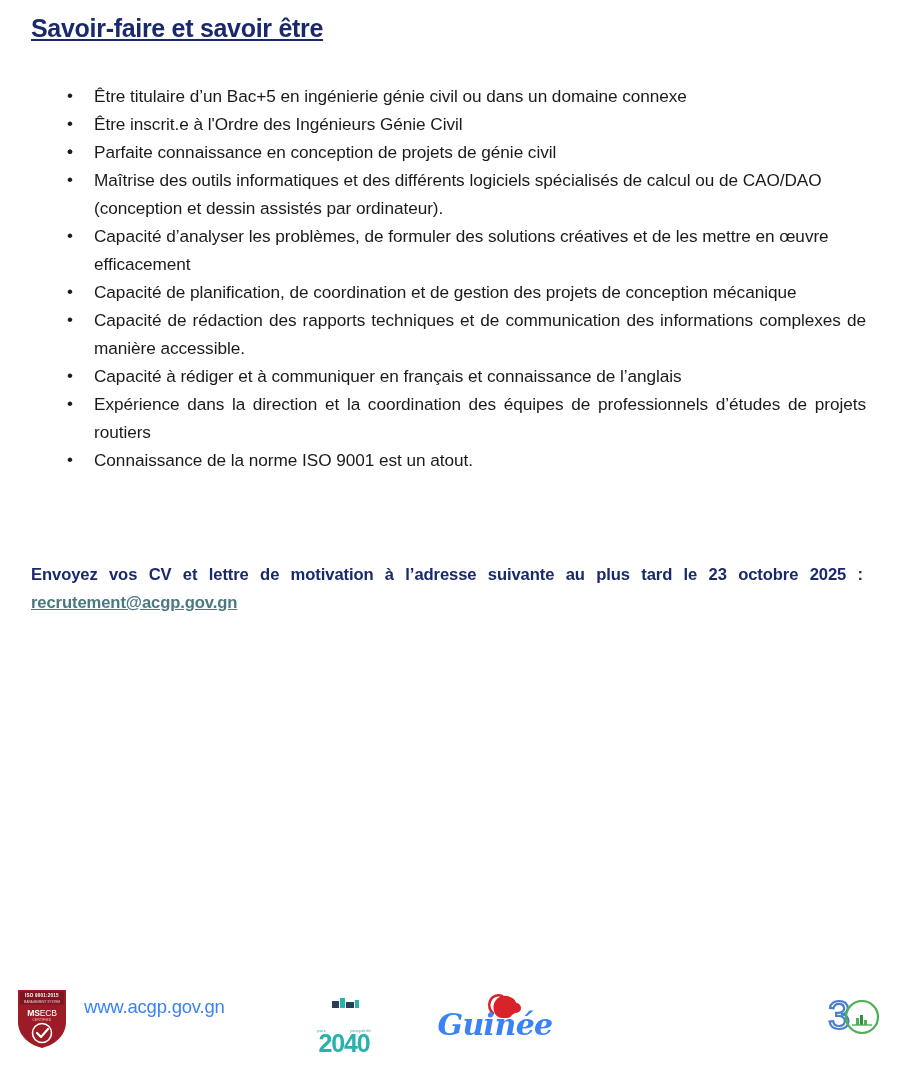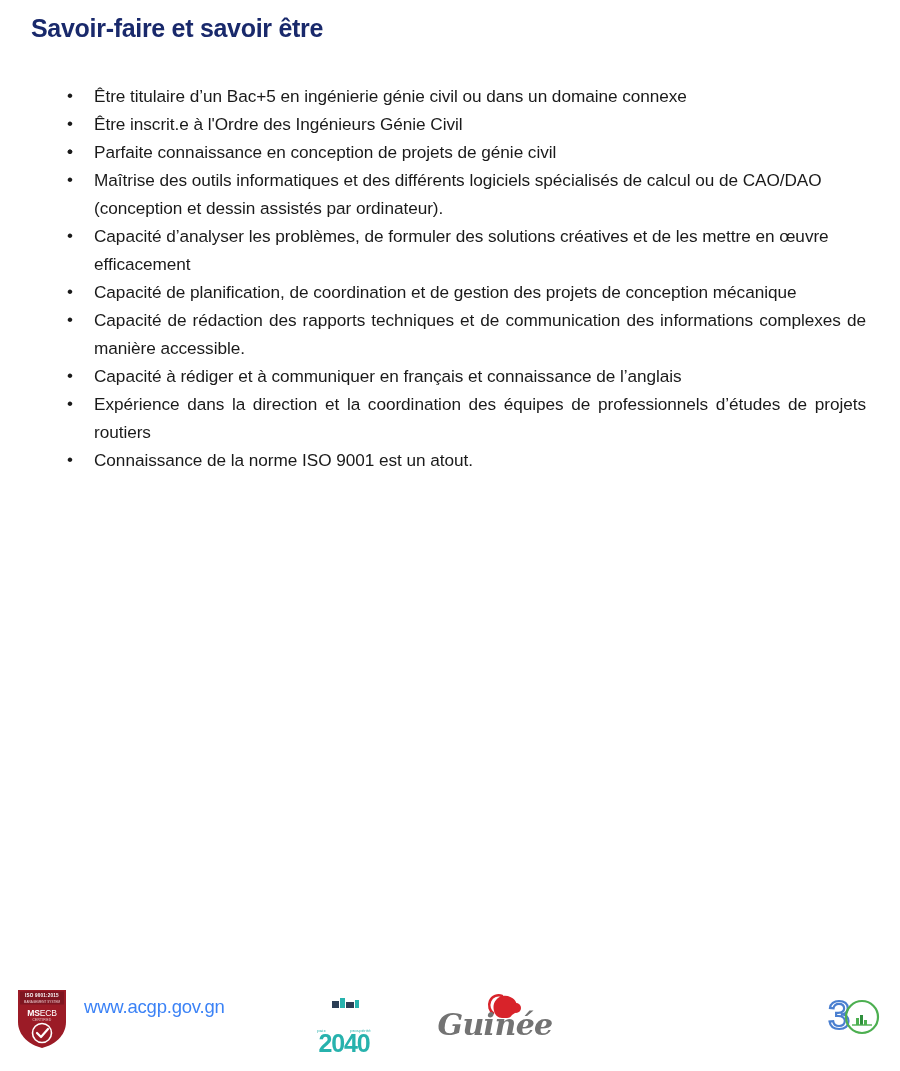--- a/index.html
+++ b/index.html
@@ -25,20 +25,21 @@
   
   .doc-heading {
     position: absolute;
     left: 31px;
     top: 14px;
     font-size: 25px;
     font-weight: bold;
     color: #19296b;
     letter-spacing: -0.3px;
     white-space: nowrap;
+    text-decoration: underline;
   }
 
   
   .req-list {
     position: absolute;
     left: 56px;
     top: 82px;
     width: 810px;
     margin: 0;
     padding: 0;
@@ -208,21 +209,21 @@
   }
   .logo-guinee .word {
     position: absolute;
     left: 0;
     top: 14px;
     width: 126px;
     text-align: center;
     font-size: 30px;
     font-style: italic;
     font-weight: bold;
-    color: #737373;
+    color: #3b82f6;
     font-family: "DejaVu Serif", serif;
     letter-spacing: -0.6px;
   }
 
   
   .logo-30 {
     position: absolute;
     left: 826px;
     top: 6px;
     width: 58px;
@@ -275,20 +276,23 @@
     <li class="req-item">
       <span class="bullet-dot">•</span>
       <span>Expérience dans la direction et la coordination des équipes de professionnels d’études de projets routiers</span>
     </li>
     <li class="req-item nojust">
       <span class="bullet-dot">•</span>
       <span>Connaissance de la norme ISO 9001 est un atout.</span>
     </li>
   </ul>
 
+  <div class="contact-block">
+    <span>Envoyez vos CV et lettre de motivation à l’adresse suivante au plus tard le 23 octobre 2025 : </span><span class="email-link">recrutement@acgp.gov.gn</span>
+  </div>
 
   <div class="footer">
 
     <div class="iso-badge">
       <svg class="shield" viewBox="0 0 52 62">
         <path d="M2 2 H50 V34 C50 48 38 57 26 60 C14 57 2 48 2 34 Z" fill="#9b1b26"></path>
         <rect x="4" y="3.5" width="44" height="13" fill="#7f1520"></rect>
         <circle cx="26" cy="45" r="9.5" fill="none" stroke="#ffffff" stroke-width="1.6"></circle>
         <path d="M21 45 L25 49 L32 41" fill="none" stroke="#ffffff" stroke-width="2.2" stroke-linecap="round" stroke-linejoin="round"></path>
       </svg>

